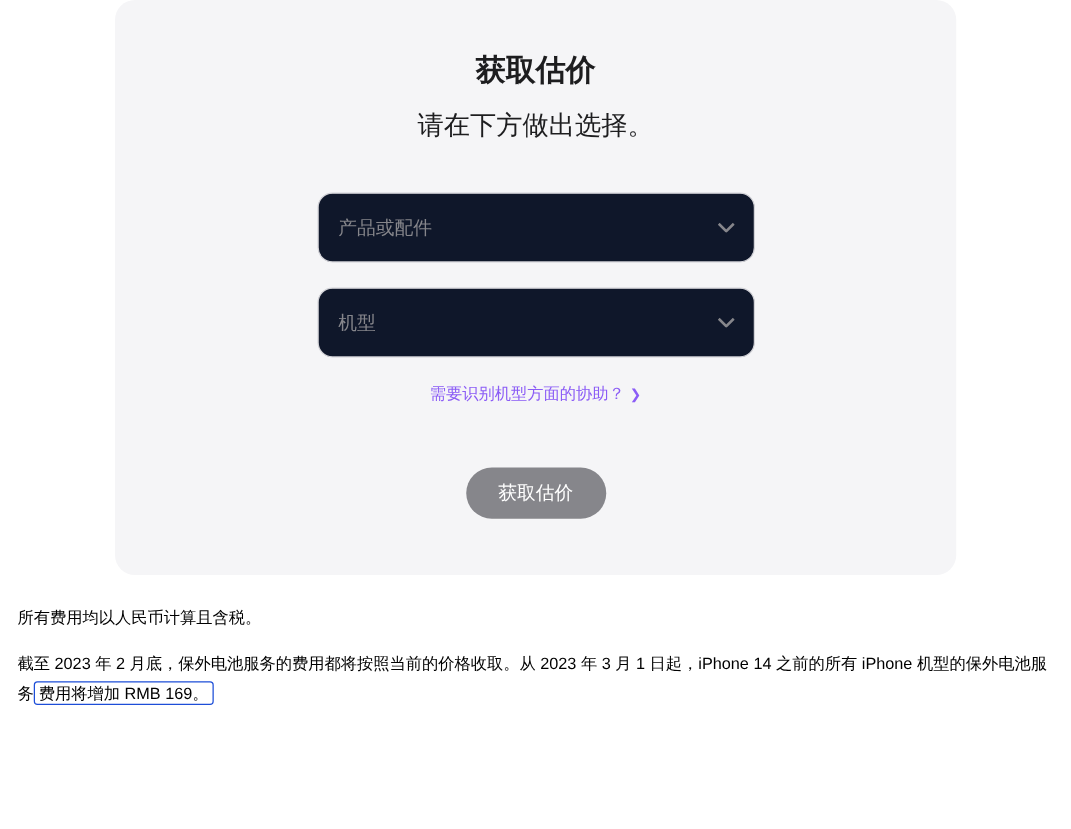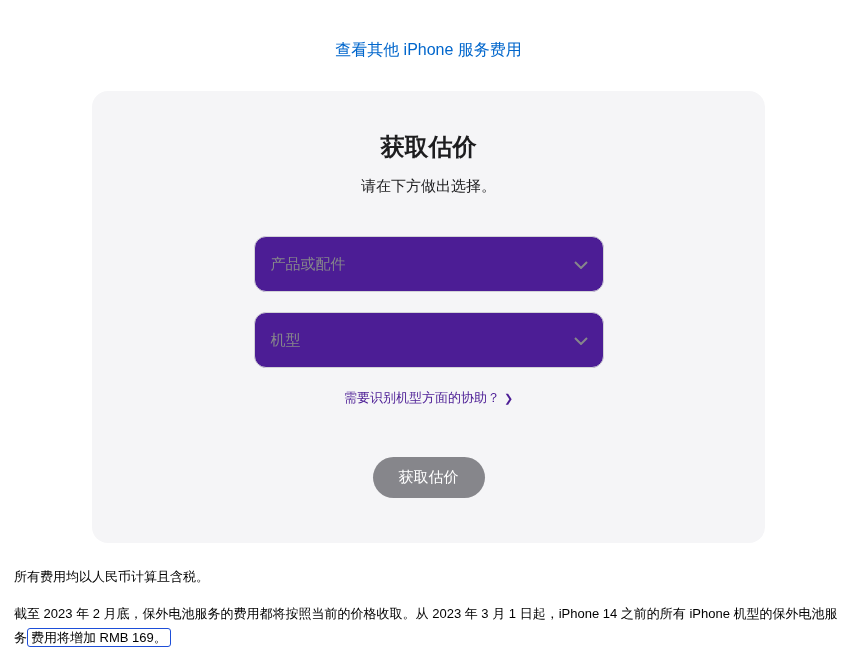--- a/index.html
+++ b/index.html
@@ -34,33 +34,33 @@
       padding: 40px 50px 45px 50px;
       text-align: center;
     }
     .card-title {
       font-size: 24px;
       font-weight: 600;
       color: #1d1d1f;
       margin-bottom: 14px;
     }
     .card-subtitle {
-      font-size: 15px;
+      font-size: 21px;
       color: #1d1d1f;
       margin-bottom: 40px;
     }
     .select-wrapper {
       position: relative;
       width: 350px;
       margin: 0 auto 20px auto;
     }
     .select-input {
       width: 100%;
       height: 56px;
-      background: #4c1d95;
+      background: #0f172a;
       border: 1px solid #d2d2d7;
       border-radius: 12px;
       padding: 0 40px 0 16px;
       font-size: 15px;
       color: #86868b;
       text-align: left;
       cursor: pointer;
       appearance: none;
       display: flex;
       align-items: center;
@@ -77,21 +77,21 @@
       height: 8px;
       stroke: #86868b;
       stroke-width: 2;
       fill: none;
     }
     .help-link {
       margin-top: 10px;
       margin-bottom: 50px;
     }
     .help-link a {
-      color: #4c1d95;
+      color: #8b5cf6;
       text-decoration: none;
       font-size: 13px;
     }
     .help-link .arrow-right {
       margin-left: 4px;
       font-size: 11px;
     }
     .submit-btn {
       background: #86868b;
       color: #ffffff;
@@ -116,23 +116,20 @@
       border-radius: 3px;
       padding: 1px 3px;
       display: inline;
     }
   </style>
 </head>
 <body>
 
 <div class="container">
 
-  <div class="top-link">
-    <a href="#">查看其他 iPhone 服务费用</a>
-  </div>
 
   <div class="card">
     <h2 class="card-title">获取估价</h2>
     <p class="card-subtitle">请在下方做出选择。</p>
 
     <div class="select-wrapper">
       <div class="select-input">产品或配件</div>
       <span class="chevron">
         <svg viewBox="0 0 14 8">
             <polyline points="1,1 7,7 13,1"></polyline>

